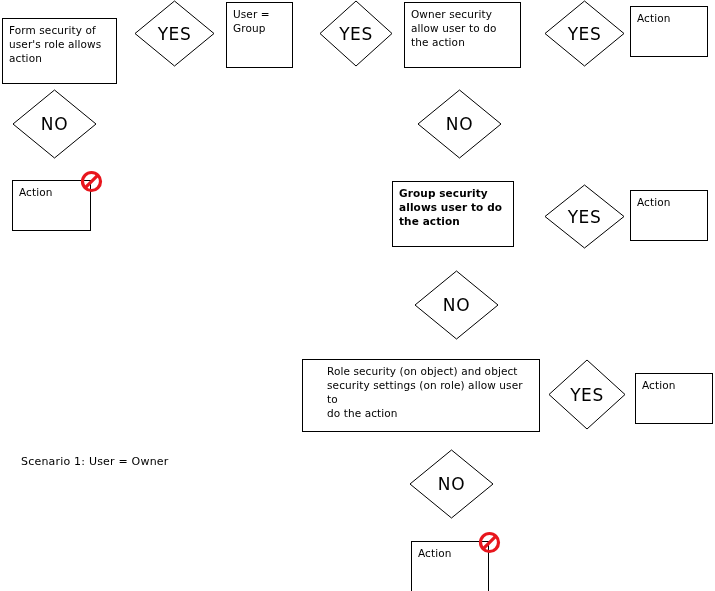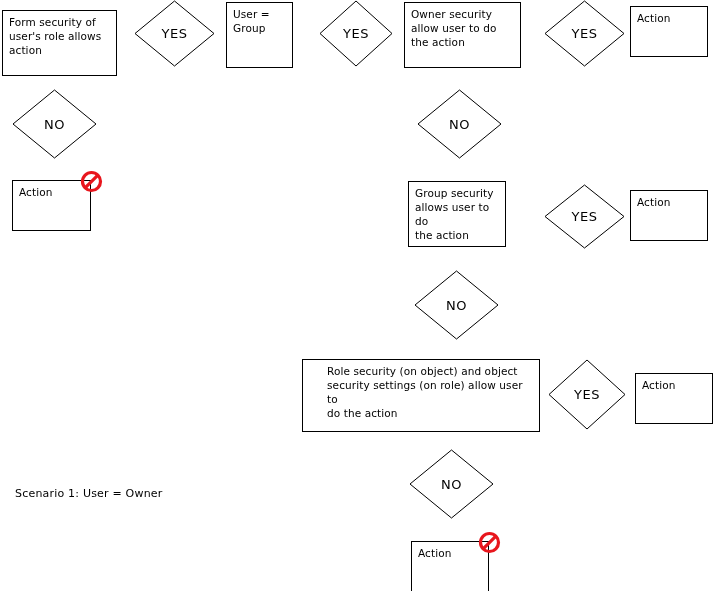--- a/index.html
+++ b/index.html
@@ -52,21 +52,21 @@
   }
   .diamond-label {
     position: absolute;
     left: 0;
     top: 0;
     width: 100%;
     height: 100%;
     display: flex;
     align-items: center;
     justify-content: center;
-    font-size: 13px;
+    font-size: 17px;
     color: #000000;
     letter-spacing: 0.6px;
     pointer-events: none;
   }
   
   .prohibit {
     position: absolute;
     width: 23px;
     height: 23px;
   }
@@ -79,21 +79,21 @@
     font-size: 11px;
     color: #000000;
     letter-spacing: 0.2px;
     white-space: nowrap;
   }
 </style>
 </head>
 <body>
 
 <div id="canvas">
-    <div class="node box" style="left: 2px; top: 10px; width: 115px; height: 66px;">
+    <div class="node box" style="left: 2px; top: 18px; width: 115px; height: 66px;">
       <span class="box-text">Form security of
 user's role allows
 action</span>
     </div>
     <div class="node diamond" style="left: 135px; top: 1px; width: 79px; height: 65px; position: absolute;">
       <svg width="79" height="65" viewBox="0 0 79 65">
         <polygon points="39.5,0 79,32.5 39.5,65 0,32.5" fill="#ffffff" stroke="#000000" stroke-width="1"></polygon>
       </svg>
       <span class="diamond-label">YES</span>
     </div>
@@ -135,21 +135,21 @@
     </div>
     <div class="node box" style="left: 12px; top: 180px; width: 79px; height: 51px; position: absolute;">
       <span class="box-text">Action</span>
       <div class="prohibit" style="left: 67px; top: -11px;">
         <svg width="23" height="23" viewBox="0 0 23 23">
           <circle cx="11.5" cy="11.5" r="9" fill="none" stroke="#e8161d" stroke-width="3.2"></circle>
           <line x1="5.6" y1="17.4" x2="17.4" y2="5.6" stroke="#e8161d" stroke-width="3.2"></line>
         </svg>
       </div>
     </div>
-    <div class="node box" style="left: 408px; top: 181px; width: 98px; height: 66px;">
+    <div class="node box" style="left: 392px; top: 181px; width: 122px; height: 66px; font-weight: bold;">
       <span class="box-text">Group security
 allows  user to do
 the action</span>
     </div>
     <div class="node diamond" style="left: 545px; top: 185px; width: 79px; height: 63px; position: absolute;">
       <svg width="79" height="63" viewBox="0 0 79 63">
         <polygon points="39.5,0 79,31.5 39.5,63 0,31.5" fill="#ffffff" stroke="#000000" stroke-width="1"></polygon>
       </svg>
       <span class="diamond-label">YES</span>
     </div>
@@ -184,14 +184,14 @@
     </div>
     <div class="node box" style="left: 411px; top: 541px; width: 78px; height: 51px; position: absolute;">
       <span class="box-text">Action</span>
       <div class="prohibit" style="left: 66px; top: -11px;">
         <svg width="23" height="23" viewBox="0 0 23 23">
           <circle cx="11.5" cy="11.5" r="9" fill="none" stroke="#e8161d" stroke-width="3.2"></circle>
           <line x1="5.6" y1="17.4" x2="17.4" y2="5.6" stroke="#e8161d" stroke-width="3.2"></line>
         </svg>
       </div>
     </div>
-    <div class="caption" style="left: 15px; top: 455px; margin-top: 32px;">Scenario 1: User = Owner</div>
+    <div class="caption" style="left: 21px; top: 455px;">Scenario 1: User = Owner</div>
   </div>
 
 </body></html>

